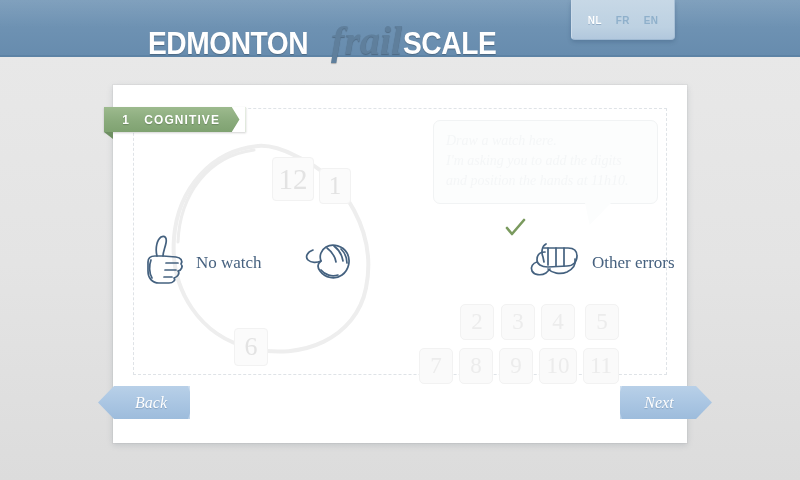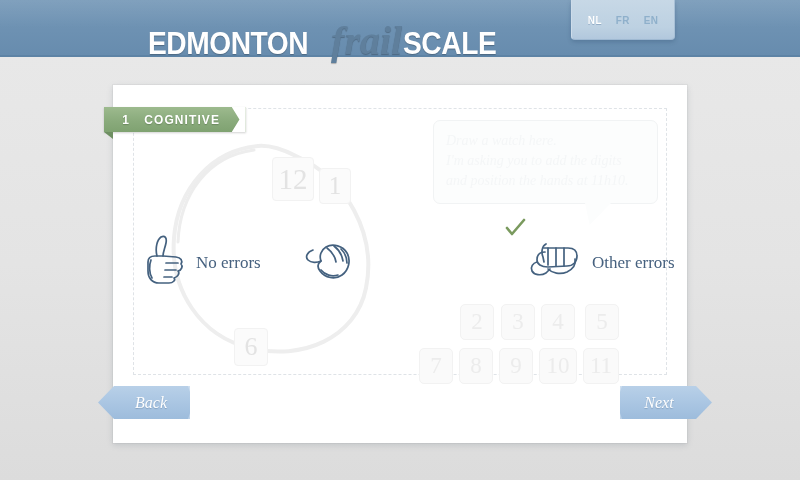--- a/index.html
+++ b/index.html
@@ -237,21 +237,21 @@
         <path d="M23 24 L 36 25 C 41 25.5, 43 29, 41 32 C 43 34, 42 38, 38 39
                  C 40 41, 38 45, 34 46 C 36 48, 33 51, 29 51
                  L 19 51 C 12 51, 8 46, 8 39 L 8 30 C 8 26, 11 24, 15 24 Z"></path>
         <path d="M26 31 L 38 31"></path>
         <path d="M25 38 L 36 38"></path>
         <path d="M24 45 L 32 45"></path>
         <path d="M11 28 C 9 33, 9 41, 12 46"></path>
       </g>
     </svg>
   </span>
-  <span class="opt-label">No errors</span>
+  <span class="opt-label">No watch</span>
 </div>
 
 <div class="opt" style="left:303px; top:232px;">
   <span>
     <svg width="52" height="58" viewBox="0 0 52 58">
       <g fill="none" stroke="#44617f" stroke-width="1.7" stroke-linecap="round" stroke-linejoin="round">
         <path d="M10 18 C 4 20, 2 25, 5 28 C 8 31, 14 31, 18 29"></path>
         <path d="M18 29 C 16 24, 18 18, 23 15 C 30 11, 40 14, 44 21
                  C 48 28, 46 38, 39 43 C 32 48, 22 46, 17 39 C 14 35, 14 32, 18 29 Z"></path>
         <path d="M24 16 C 28 19, 32 24, 33 30"></path>

